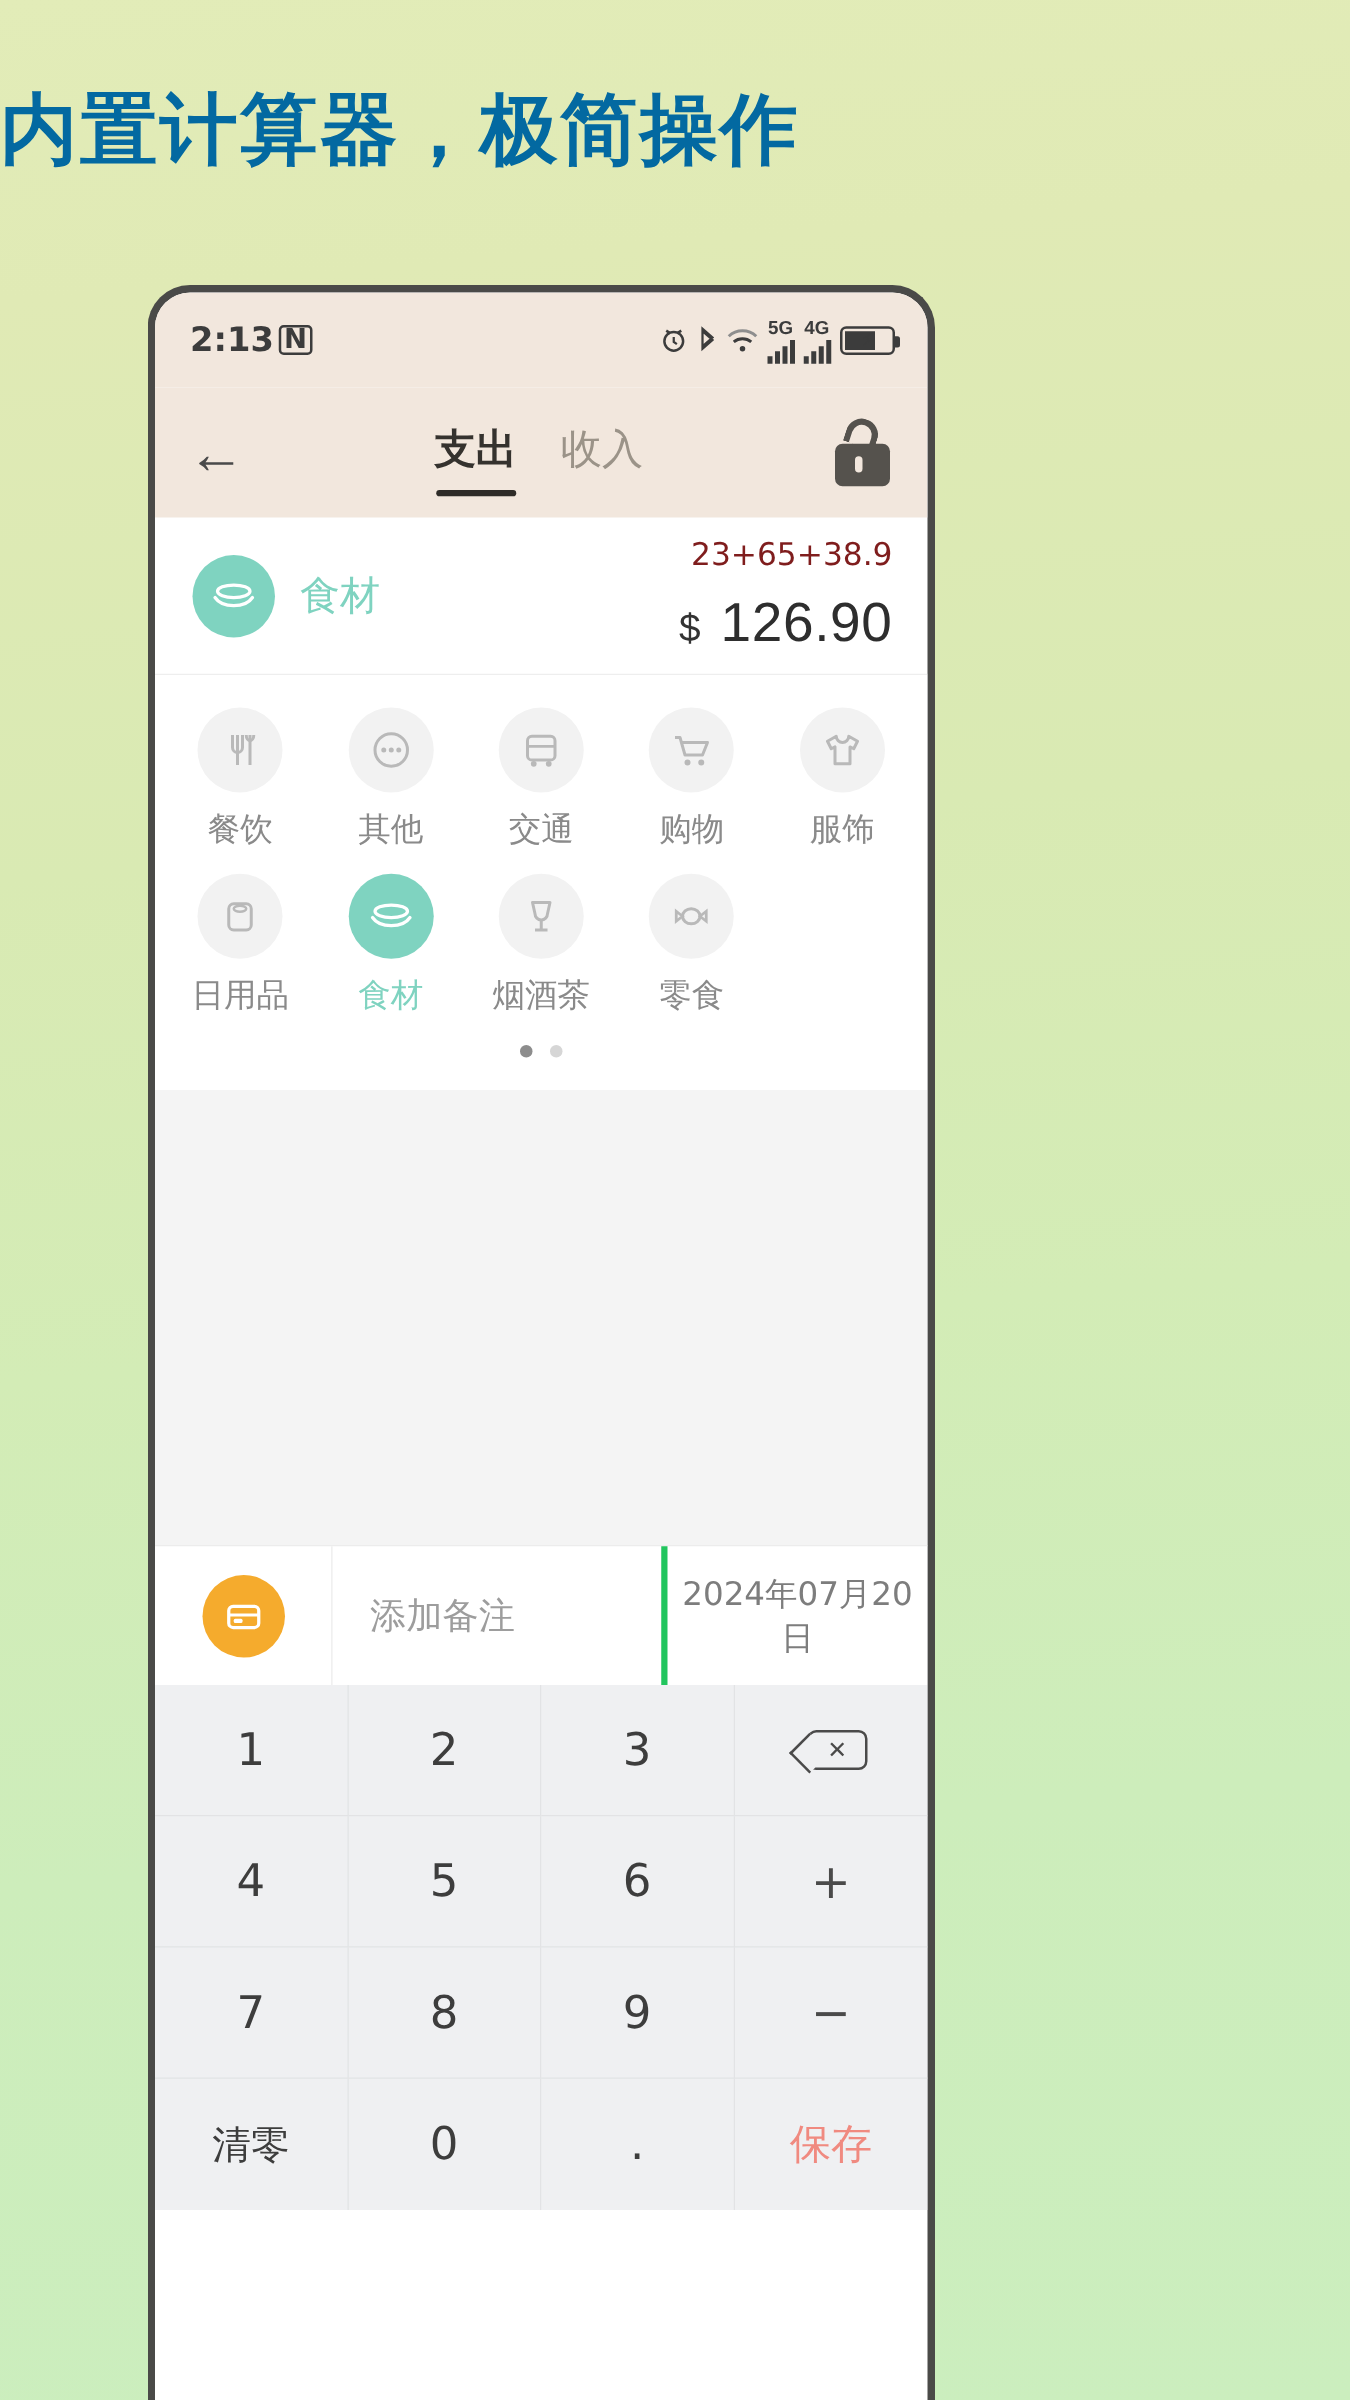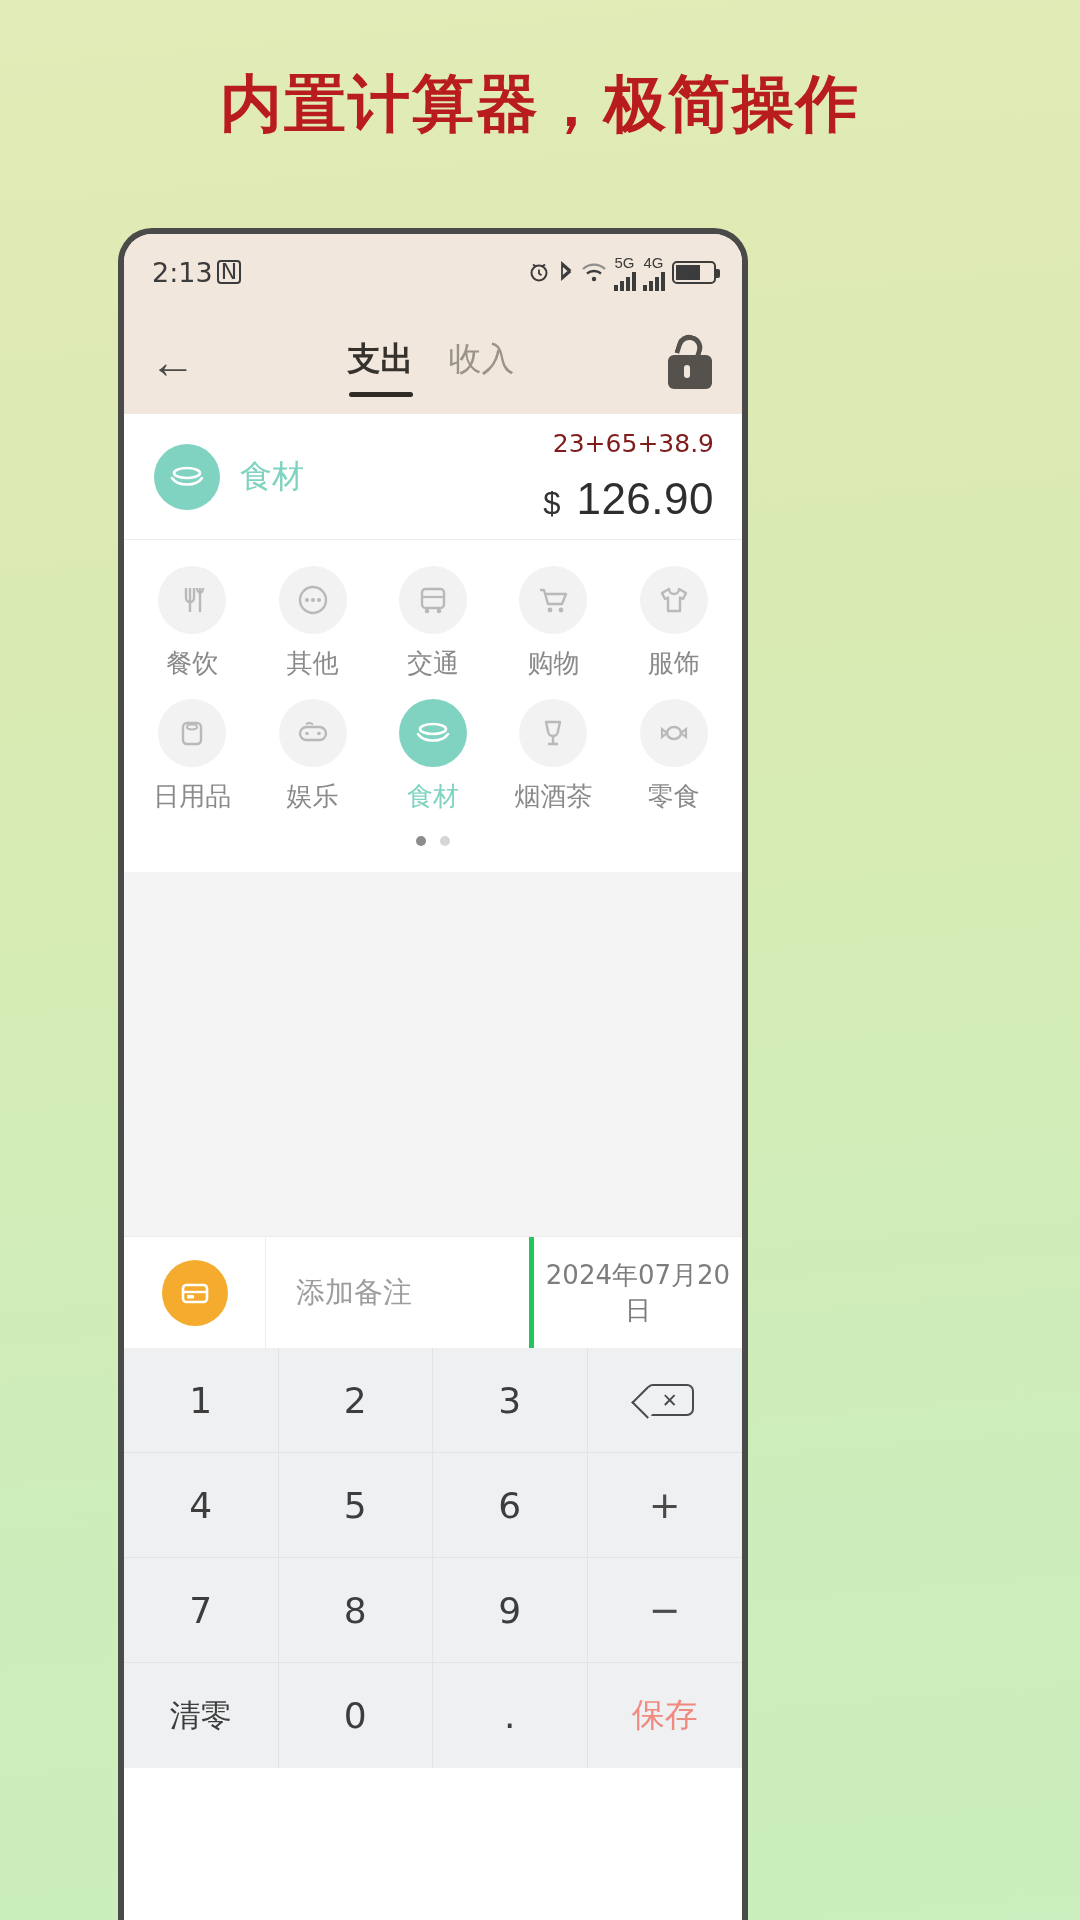--- a/index.html
+++ b/index.html
@@ -10,24 +10,23 @@
   }
   body {
     background: linear-gradient(175deg, #e2ecb8 0%, #e0eab5 12%, #d9eab3 35%, #d3ecb6 55%, #cdedbb 75%, #cbeebe 100%);
     position: relative;
   }
 
   
   .headline {
     position: absolute;
     top: 62px; left: 0; width: 100%;
-    text-align: center;
     font-size: 62px;
     letter-spacing: 2px;
-    color: #b91c1c;
+    color: #0369a1;
     font-weight: 600;
     font-family: "DejaVu Sans", sans-serif;
   }
 
   
   .phone {
     position: absolute;
     left: 118px; top: 228px;
     width: 630px; height: 1692px;
     background: #ffffff;
@@ -39,20 +38,21 @@
   }
 
   
   .statusbar {
     height: 76px;
     background: #f2e7dd;
     display: flex;
     align-items: center;
     justify-content: space-between;
     padding: 0 26px 0 28px;
+    font-weight: bold;
   }
   .clock {
     font-size: 27px;
     color: #3c3c3c;
     display: flex;
     align-items: center;
     gap: 4px;
     font-family: "DejaVu Sans", sans-serif;
   }
   .nfc-glyph {
@@ -473,31 +473,20 @@
       <div class="cat-item">
         <span class="cat-ico">
           <svg width="40" height="40" viewBox="0 0 40 40">
               <rect x="11" y="10" width="18" height="21" rx="4" fill="none" stroke="#b9b9b9" stroke-width="2.4"></rect>
               <ellipse cx="20" cy="14" rx="5" ry="2.4" fill="none" stroke="#b9b9b9" stroke-width="2"></ellipse>
             </svg>
         </span>
         <span class="cat-lbl">日用品</span>
       </div>
 
-      <div class="cat-item">
-        <span class="cat-ico">
-          <svg width="40" height="40" viewBox="0 0 40 40">
-              <rect x="7" y="14" width="26" height="13" rx="6.5" fill="none" stroke="#b9b9b9" stroke-width="2.4"></rect>
-              <circle cx="14" cy="20.5" r="1.8" fill="#b9b9b9"></circle>
-              <circle cx="26" cy="20.5" r="1.8" fill="#b9b9b9"></circle>
-              <path d="M13 11.5c1.5-2 5-2 7 0" fill="none" stroke="#b9b9b9" stroke-width="2"></path>
-            </svg>
-        </span>
-        <span class="cat-lbl">娱乐</span>
-      </div>
 
       <div class="cat-item sel">
         <span class="cat-ico sel">
           <svg width="42" height="42" viewBox="0 0 42 42">
             <ellipse cx="21" cy="17" rx="13" ry="5" fill="none" stroke="#ffffff" stroke-width="2.6"></ellipse>
             <path d="M6 22c3 4.5 9 6.5 15 6.5S33 26.5 36 22" fill="none" stroke="#ffffff" stroke-width="2.6" stroke-linecap="round"></path>
           </svg>
         </span>
         <span class="cat-lbl">食材</span>
       </div>

